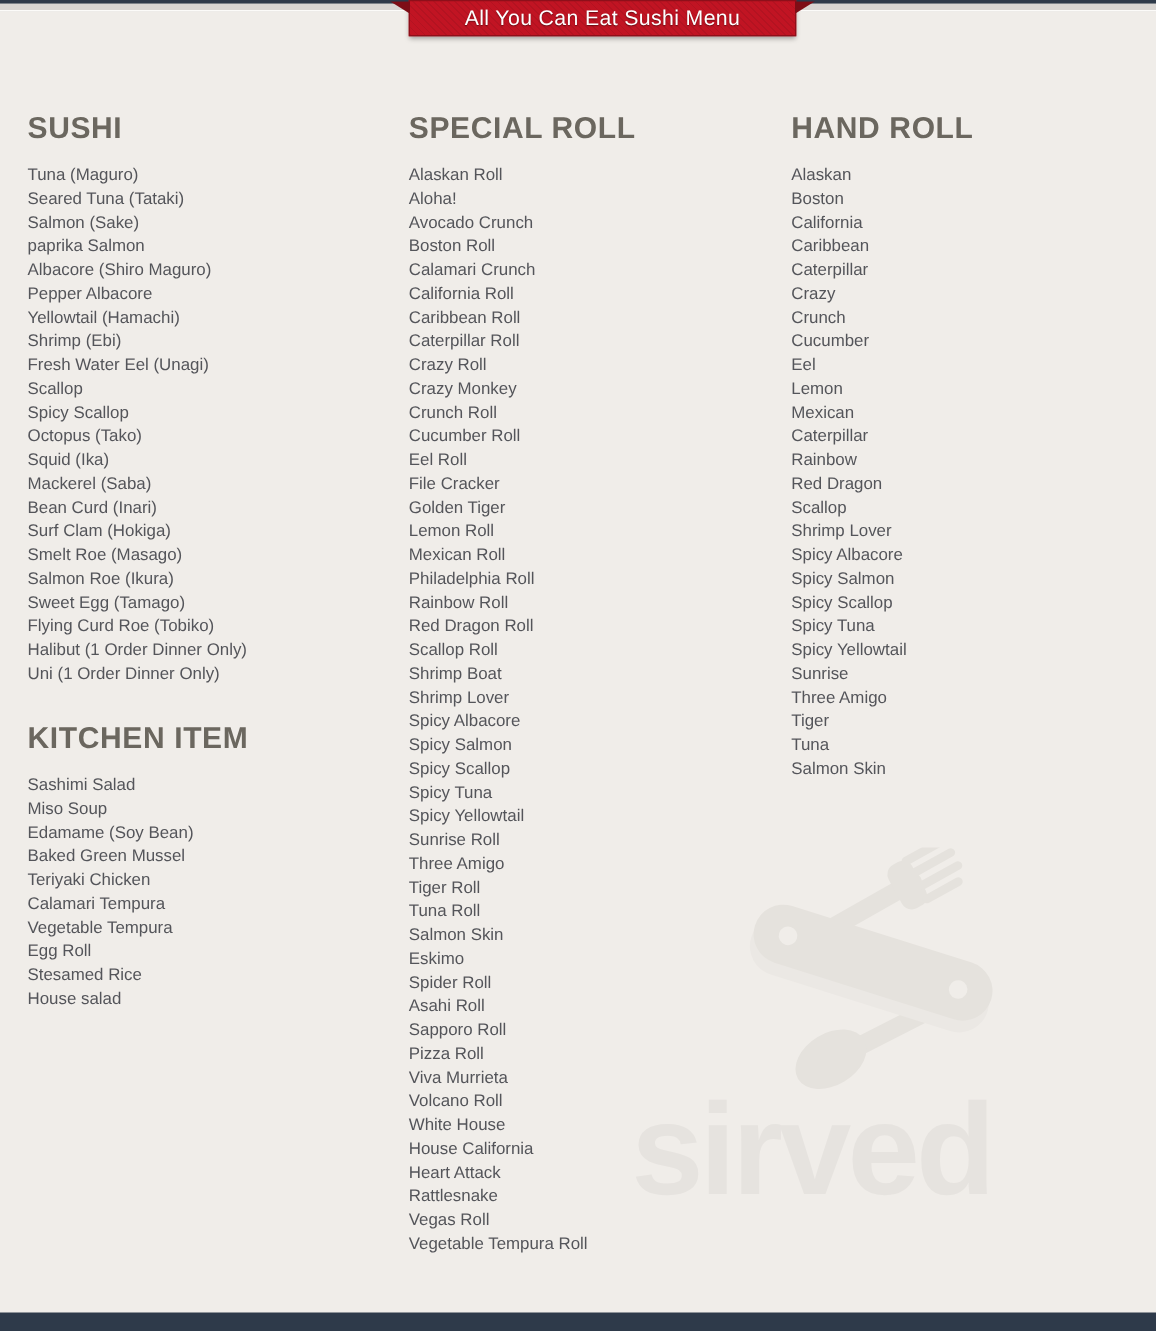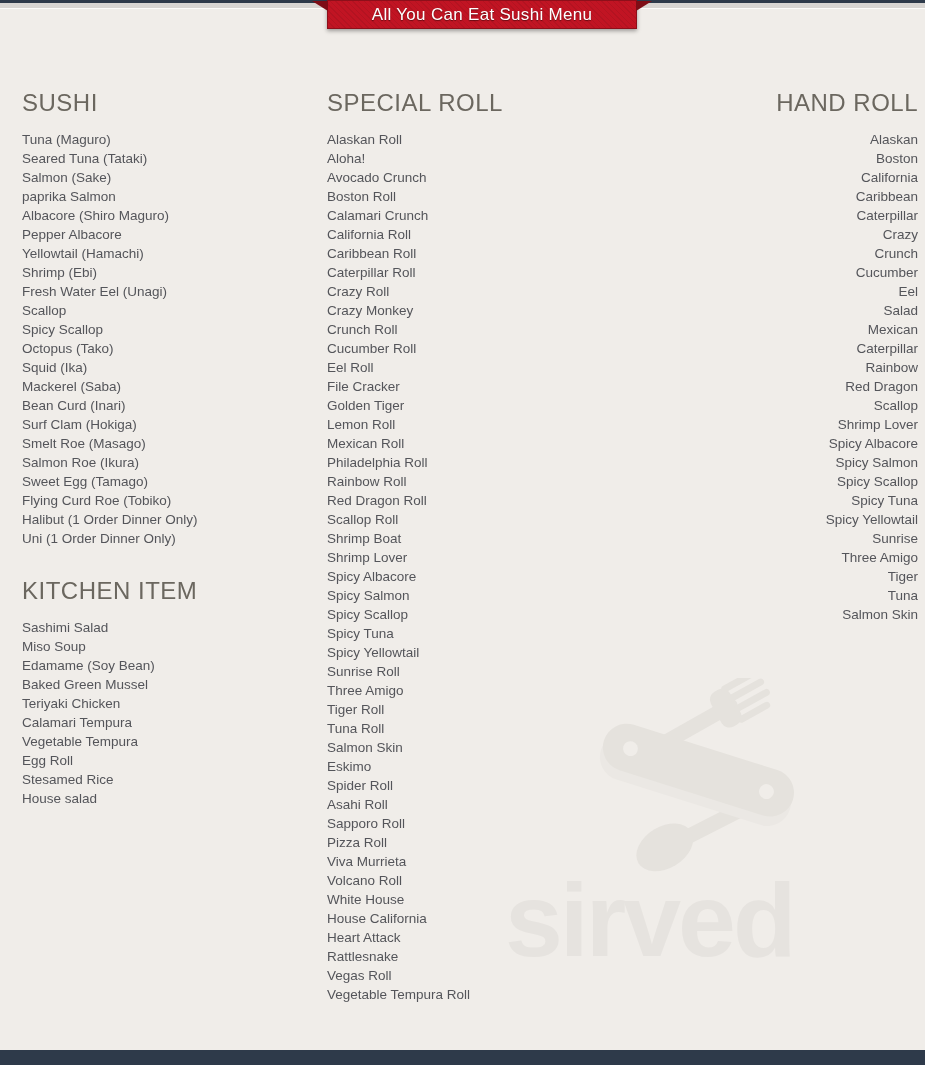--- a/index.html
+++ b/index.html
@@ -43,25 +43,25 @@
     text-shadow: 0 1px 1px rgba(0,0,0,0.45);
     white-space: nowrap;
   }
   .ribbon-fold { position: absolute; top: 0; width: 16px; height: 10px; background: #7e0d16; }
   .ribbon-fold.left  { left: -16px;  clip-path: polygon(0 0, 100% 0, 100% 100%); }
   .ribbon-fold.right { right: -16px; clip-path: polygon(0 0, 100% 0, 0 100%); }
   
   .col { position: absolute; top: 88px; z-index: 3; }
   .col-1 { left: 22px;  width: 298px; }
   .col-2 { left: 327px; width: 298px; }
-  .col-3 { left: 633px; width: 285px; text-align: right; }
+  .col-3 { left: 633px; width: 285px; }
   .section + .section { margin-top: 28px; }
   .section-title {
     margin: 0 0 12px 0;
-    font-size: 24px; line-height: 30px; font-weight: 400;
+    font-size: 24px; line-height: 30px; font-weight: 700;
     letter-spacing: 0.5px;
     color: #6b675f;
   }
   .item-list { list-style: none; margin: 0; padding: 0; }
   .item-list li {
     font-size: 13.5px; line-height: 19px;
     color: #54555a;
     white-space: nowrap;
   }
   
@@ -193,21 +193,21 @@
       <ul class="item-list">
           <li>Alaskan</li>
           <li>Boston</li>
           <li>California</li>
           <li>Caribbean</li>
           <li>Caterpillar</li>
           <li>Crazy</li>
           <li>Crunch</li>
           <li>Cucumber</li>
           <li>Eel</li>
-          <li>Salad</li>
+          <li>Lemon</li>
           <li>Mexican</li>
           <li>Caterpillar</li>
           <li>Rainbow</li>
           <li>Red Dragon</li>
           <li>Scallop</li>
           <li>Shrimp Lover</li>
           <li>Spicy Albacore</li>
           <li>Spicy Salmon</li>
           <li>Spicy Scallop</li>
           <li>Spicy Tuna</li>

